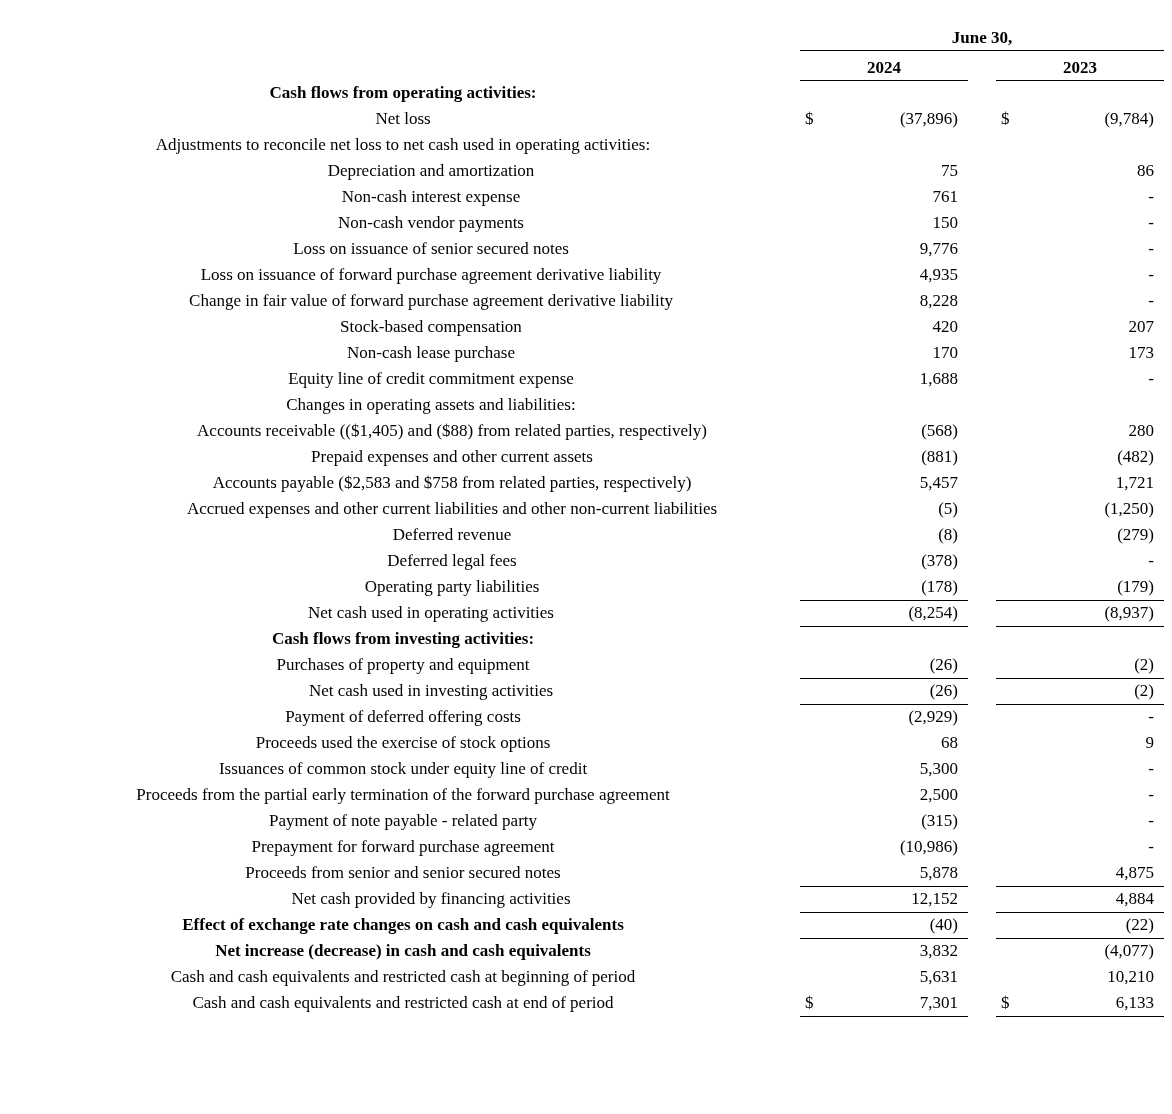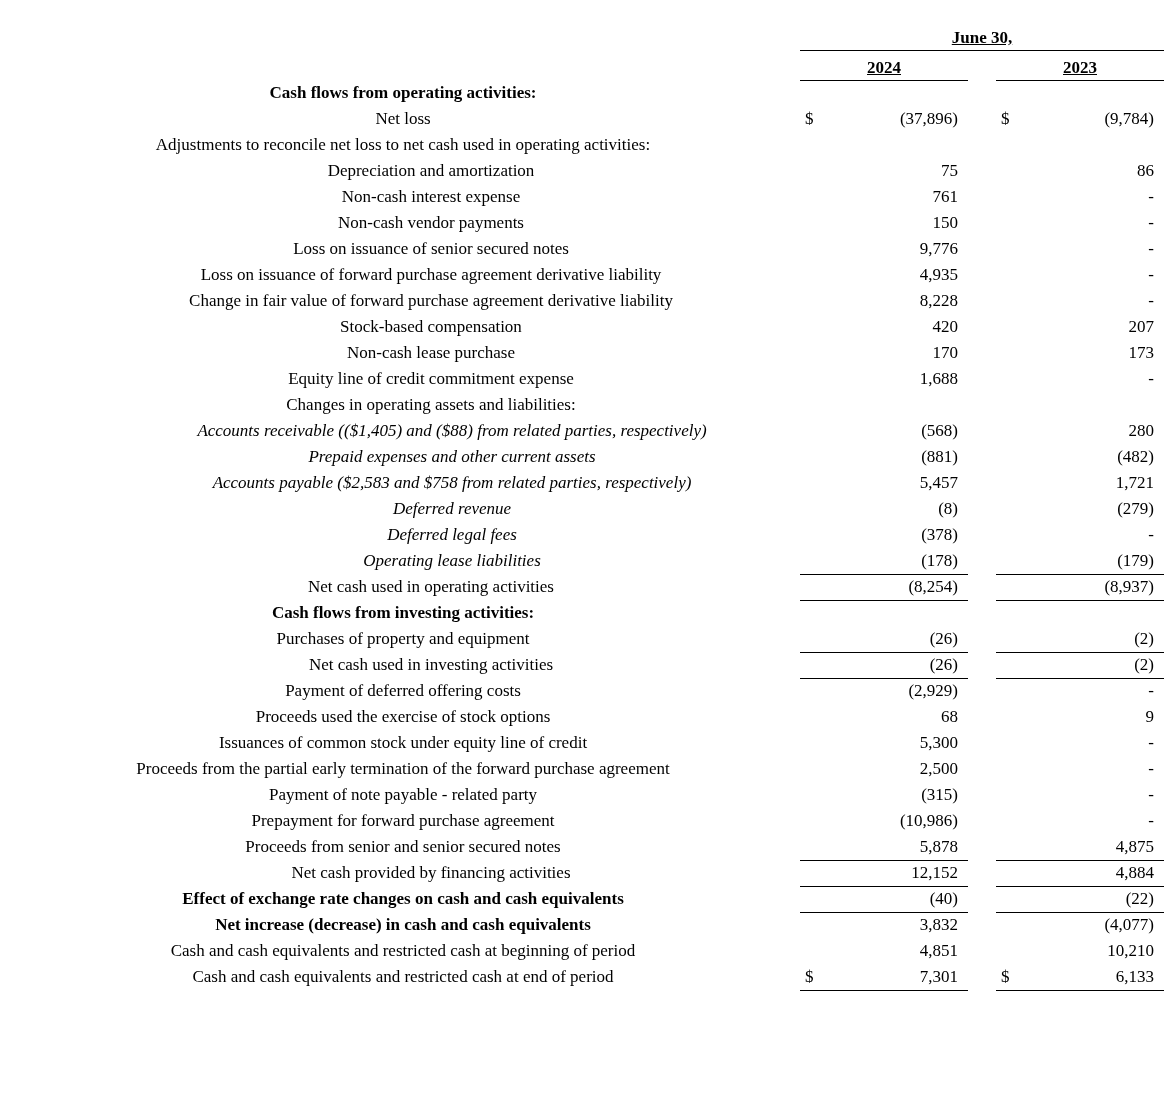--- a/index.html
+++ b/index.html
@@ -26,27 +26,27 @@
     box-sizing: border-box;
     height: 26px;
     vertical-align: bottom;
     padding: 0 0 3px 0;
     line-height: 1.15;
     white-space: nowrap;
     overflow: hidden;
   }
   td.label   { padding-left: 2px; text-align: center; }
   td.ind-1   { padding-left: 58px; }
-  td.ind-2   { padding-left: 100px; font-style: italic; }
+  td.ind-2   { padding-left: 100px; }
   td.bold    { font-weight: bold; }
   td.dollar  { text-align: left; padding-left: 5px; }
   td.amount  { text-align: right; padding-right: 10px; }
   td.spacer  { }
   td.u       { border-bottom: 1px solid #000; }
-  td.hdr     { font-weight: bold; text-align: center; padding-bottom: 2px; text-decoration: underline; }
+  td.hdr     { font-weight: bold; text-align: center; padding-bottom: 2px; }
   tr.hdr-period td { height: 24px; }
   tr.hdr-years  td { height: 30px; }
 </style>
 </head>
 <body>
 
 <table class="cf">
   <colgroup>
     <col style="width:796px">
     <col style="width:28px">
@@ -190,37 +190,45 @@
       </tr>
       <tr>
         <td class="label ind-2">Accounts payable ($2,583 and $758 from related parties, respectively)</td>
         <td class="dollar"></td>
         <td class="amount">5,457</td>
         <td class="spacer"></td>
         <td class="dollar"></td>
         <td class="amount">1,721</td>
       </tr>
       <tr>
+        <td class="label ind-2">Accrued expenses and other current liabilities and other non-current liabilities</td>
+        <td class="dollar"></td>
+        <td class="amount">(5)</td>
+        <td class="spacer"></td>
+        <td class="dollar"></td>
+        <td class="amount">(1,250)</td>
+      </tr>
+      <tr>
         <td class="label ind-2">Deferred revenue</td>
         <td class="dollar"></td>
         <td class="amount">(8)</td>
         <td class="spacer"></td>
         <td class="dollar"></td>
         <td class="amount">(279)</td>
       </tr>
       <tr>
         <td class="label ind-2">Deferred legal fees</td>
         <td class="dollar"></td>
         <td class="amount">(378)</td>
         <td class="spacer"></td>
         <td class="dollar"></td>
         <td class="amount">-</td>
       </tr>
       <tr>
-        <td class="label ind-2">Operating lease liabilities</td>
+        <td class="label ind-2">Operating party liabilities</td>
         <td class="dollar u"></td>
         <td class="amount u">(178)</td>
         <td class="spacer"></td>
         <td class="dollar u"></td>
         <td class="amount u">(179)</td>
       </tr>
       <tr>
         <td class="label ind-1">Net cash used in operating activities</td>
         <td class="dollar u"></td>
         <td class="amount u">(8,254)</td>
@@ -328,21 +336,21 @@
         <td class="label ind-0 bold">Net increase (decrease) in cash and cash equivalents</td>
         <td class="dollar"></td>
         <td class="amount">3,832</td>
         <td class="spacer"></td>
         <td class="dollar"></td>
         <td class="amount">(4,077)</td>
       </tr>
       <tr>
         <td class="label ind-0">Cash and cash equivalents and restricted cash at beginning of period</td>
         <td class="dollar"></td>
-        <td class="amount">4,851</td>
+        <td class="amount">5,631</td>
         <td class="spacer"></td>
         <td class="dollar"></td>
         <td class="amount">10,210</td>
       </tr>
       <tr>
         <td class="label ind-0">Cash and cash equivalents and restricted cash at end of period</td>
         <td class="dollar u">$</td>
         <td class="amount u">7,301</td>
         <td class="spacer"></td>
         <td class="dollar u">$</td>

